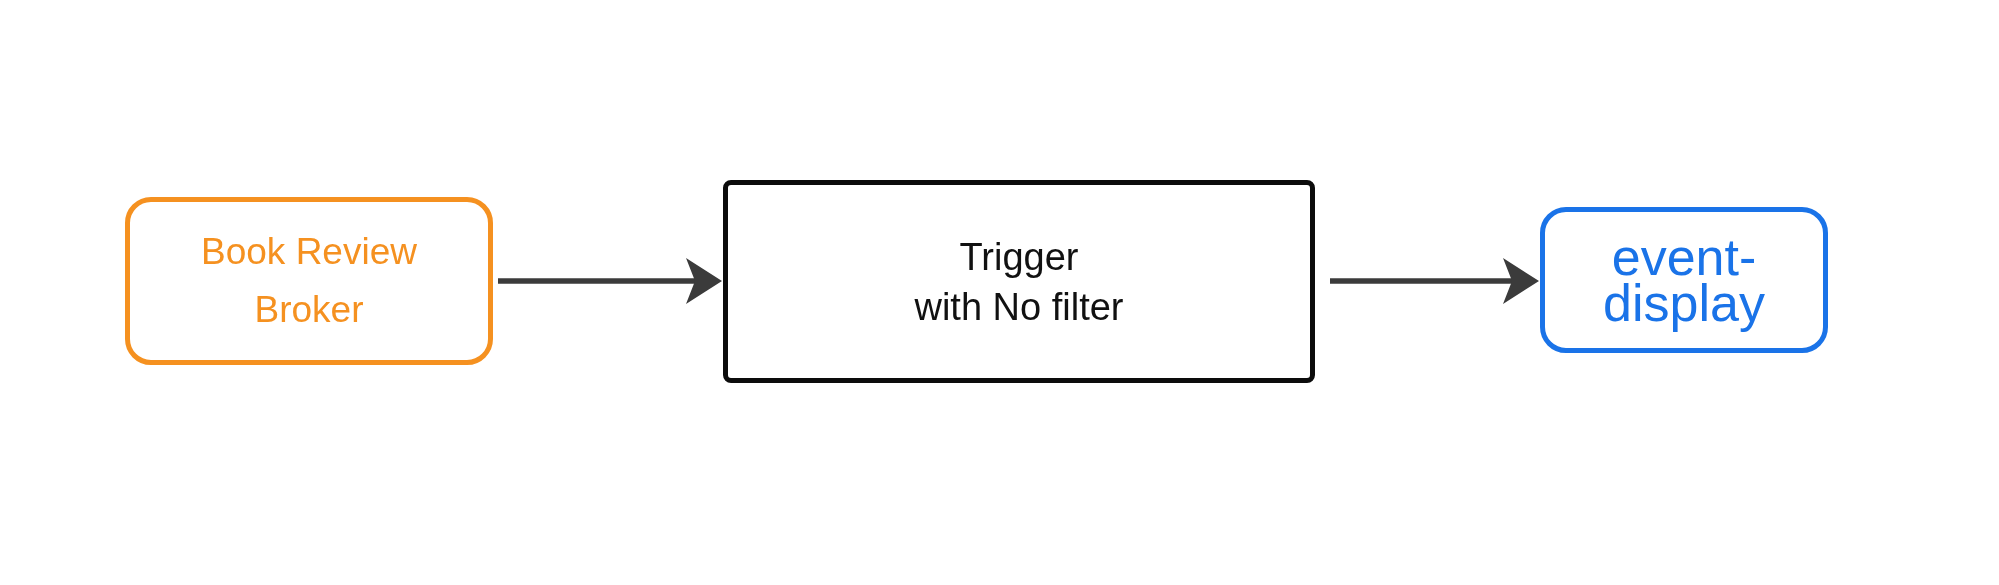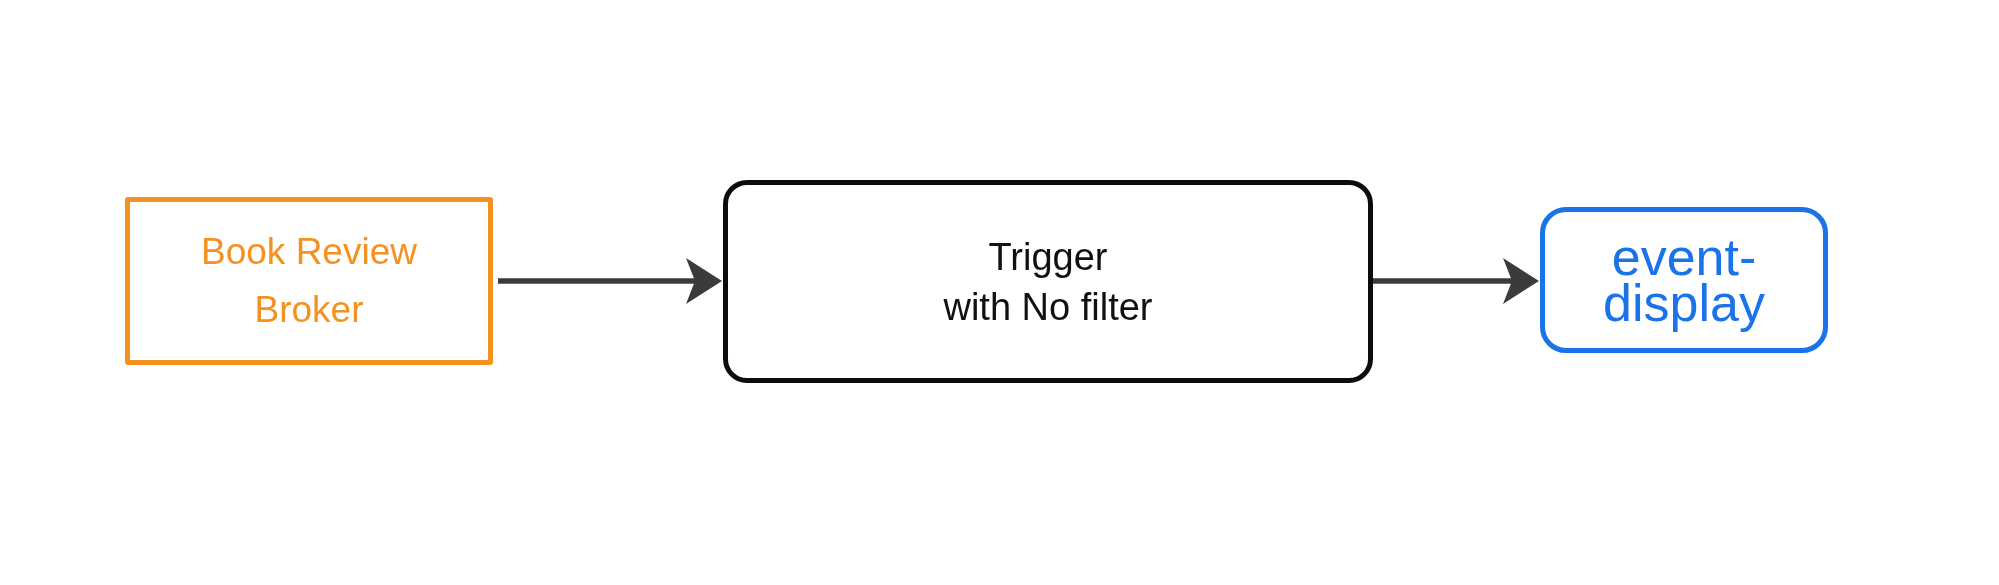--- a/index.html
+++ b/index.html
@@ -27,32 +27,32 @@
   }
   .node .label {
     white-space: pre-line;
     font-weight: 400;
   }
   .node-broker {
     left: 125px;
     top: 197px;
     width: 368px;
     height: 168px;
-    border-radius: 3px;
+    border-radius: 26px;
     border-color: #F59120;
     color: #F59120;
     font-size: 37px;
     line-height: 58px;
   }
   .node-trigger {
     left: 723px;
     top: 180px;
-    width: 650px;
+    width: 592px;
     height: 203px;
-    border-radius: 24px;
+    border-radius: 8px;
     border-color: #0C0C0C;
     color: #111111;
     font-size: 38px;
     line-height: 50px;
   }
   .node-event-display {
     left: 1540px;
     top: 207px;
     width: 288px;
     height: 146px;

